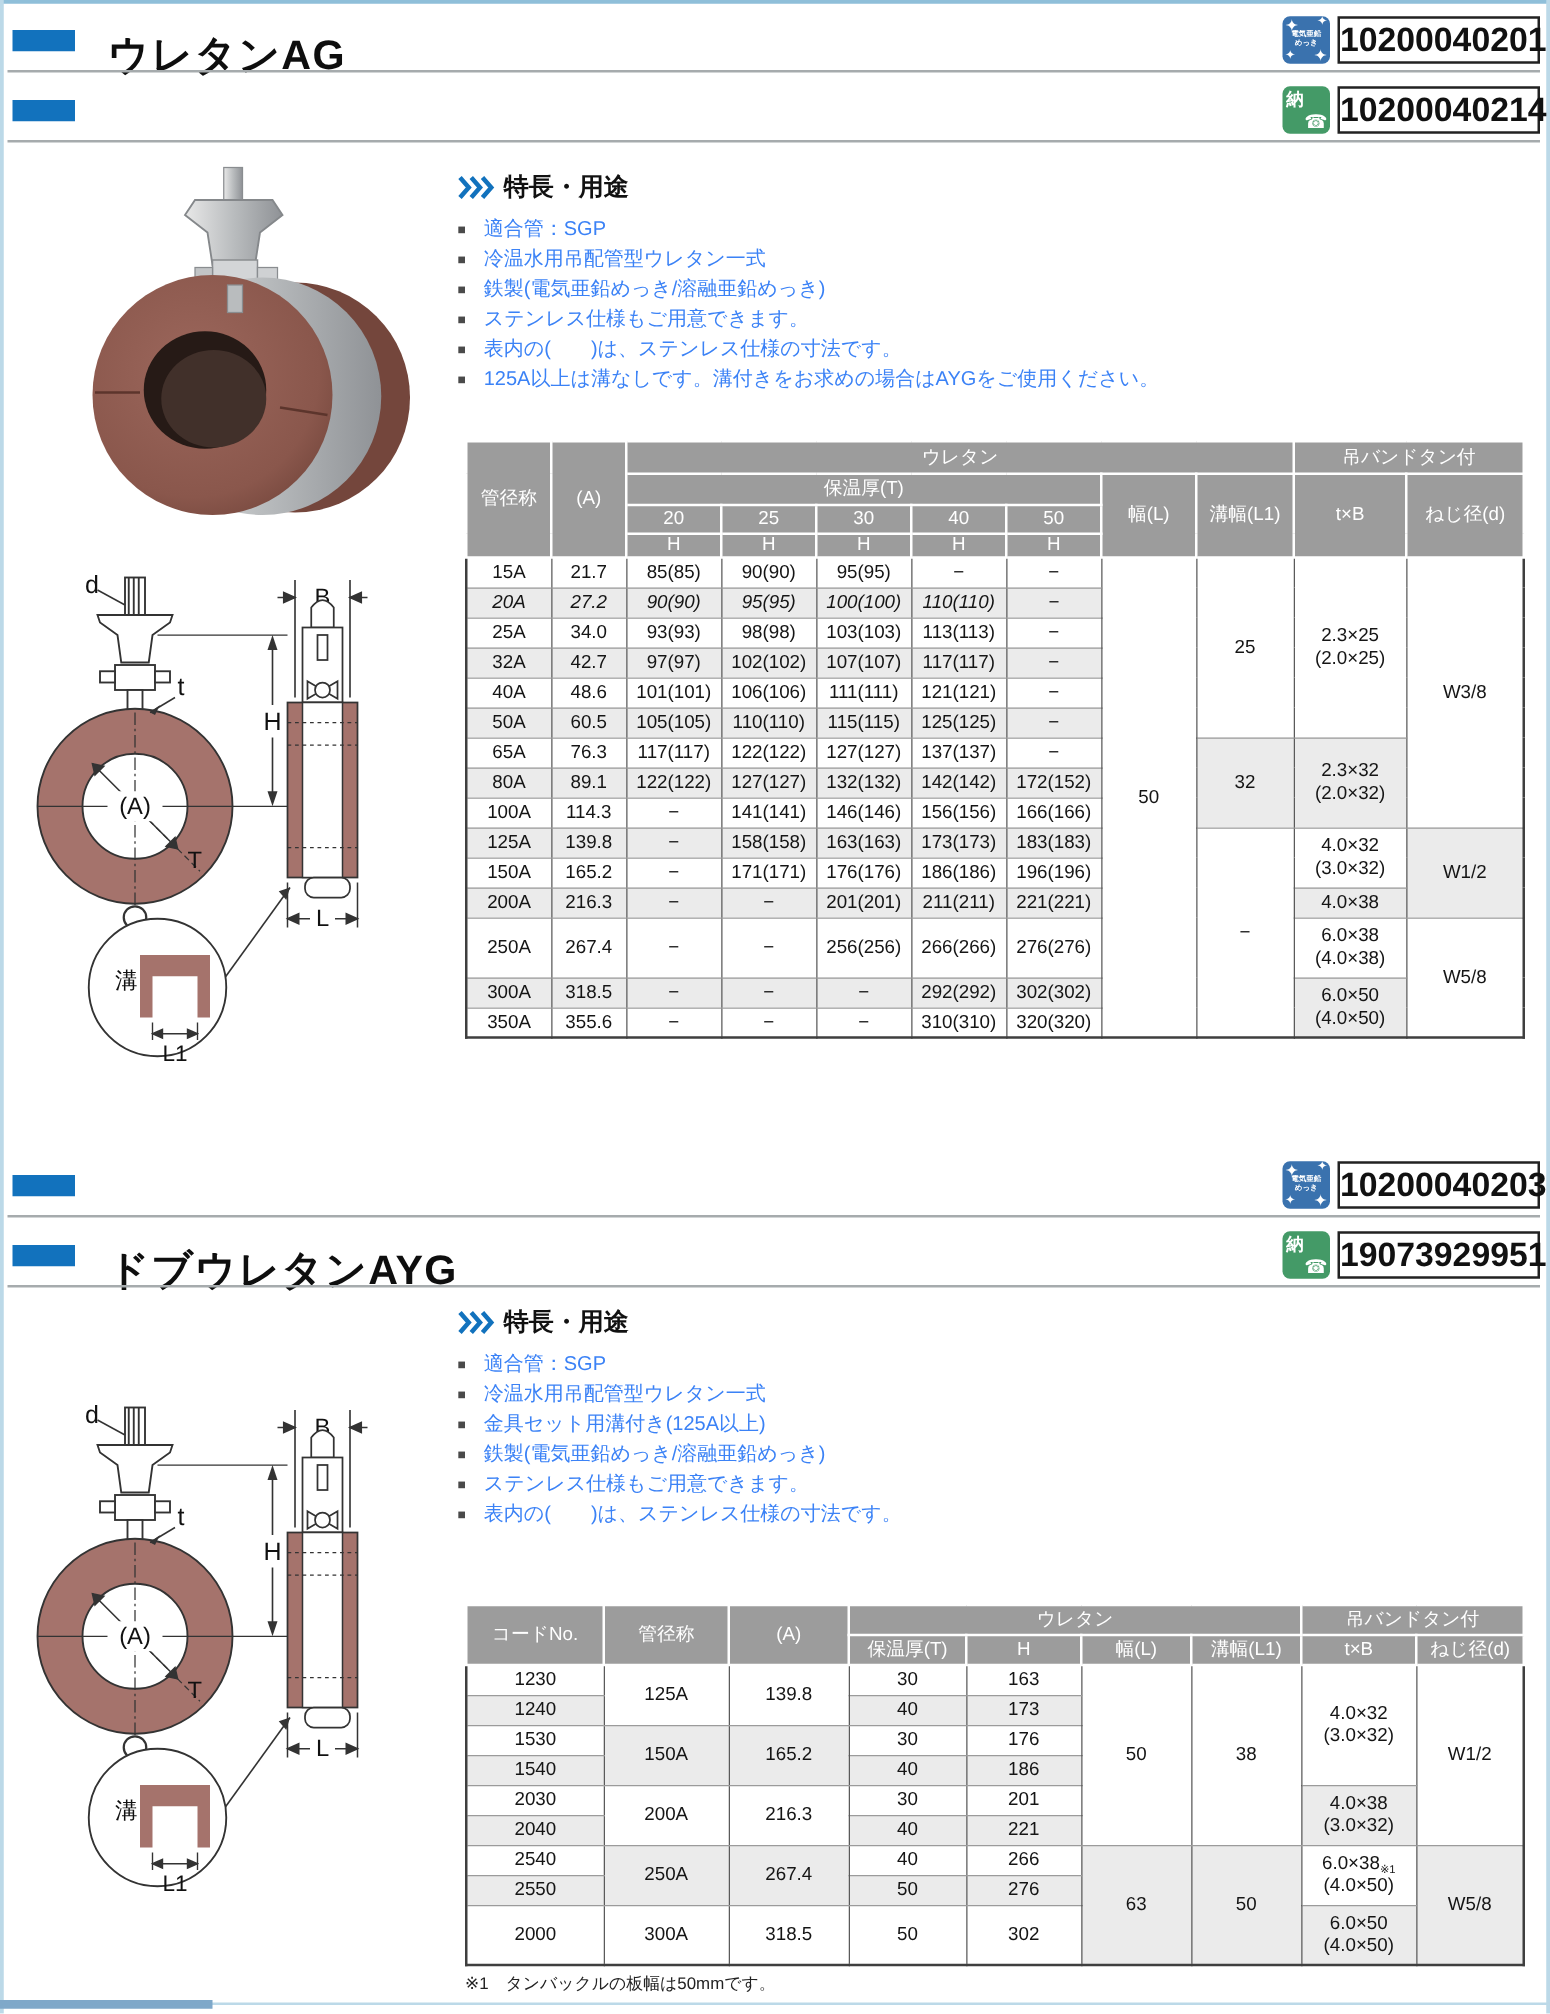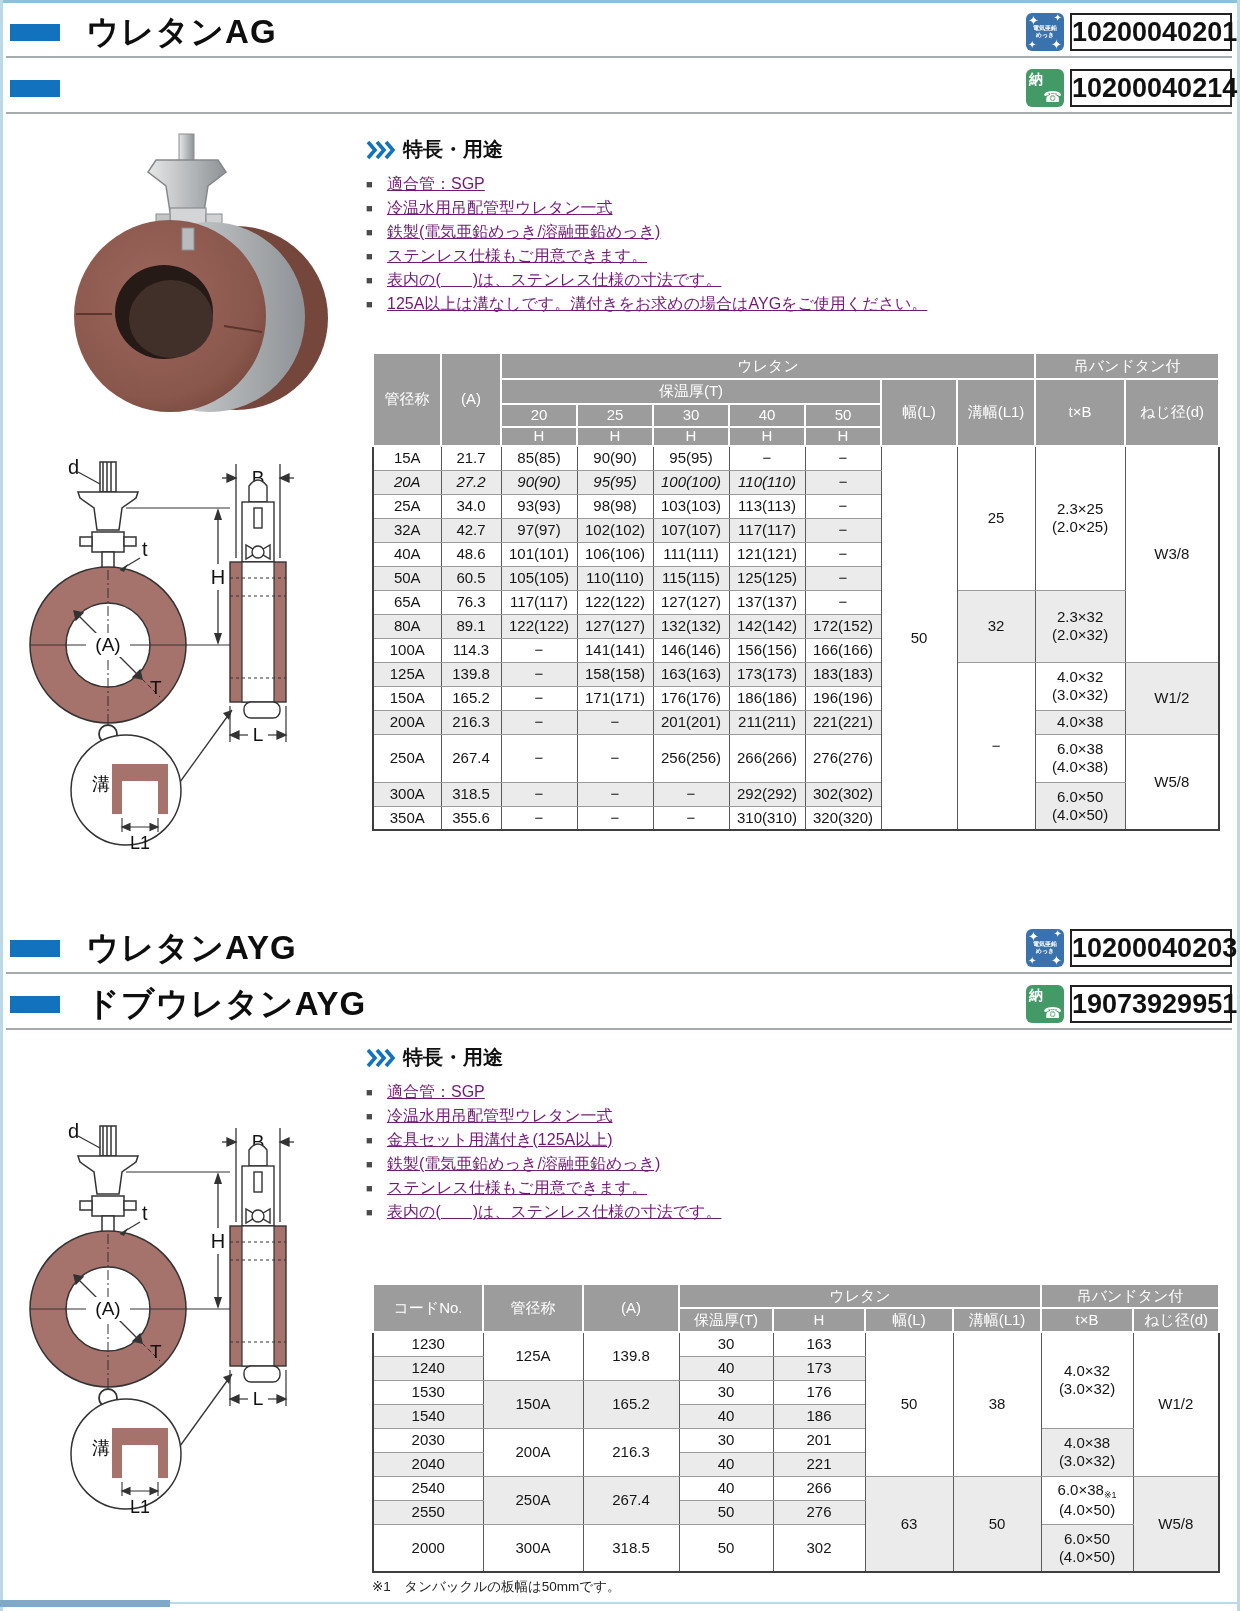--- a/index.html
+++ b/index.html
@@ -9,41 +9,41 @@
   
   .b-top{position:absolute;left:0;top:0;width:100%;height:3px;background:#8fbfd9;}
   .b-left{position:absolute;left:0;top:0;width:3px;height:100%;background:#bcd9e8;}
   .b-right{position:absolute;right:0;top:0;width:3px;height:100%;background:#bcd9e8;}
   .b-bottom{position:absolute;left:0;top:1602px;width:100%;height:2px;background:#bcd9e8;}
   .b-accent{position:absolute;left:0;top:1600px;width:170px;height:7px;background:#7fa8c9;}
 
   
   .titlebar{position:absolute;left:0;width:1240px;height:44px;}
   .dash{position:absolute;left:10px;top:14px;width:50px;height:17px;background:#1272bd;}
-  .title{position:absolute;left:86px;top:0;font-size:33px;font-weight:bold;line-height:44px;color:#0e0e0e;letter-spacing:1px;white-space:nowrap;}
+  .title{position:absolute;left:86px;top:12px;font-size:33px;font-weight:bold;line-height:44px;color:#0e0e0e;letter-spacing:1px;white-space:nowrap;}
   .prodicon{position:absolute;left:1026px;top:3px;width:38px;height:38px;border-radius:6px;}
   .icon-blue{background:#3a72ae;}
   .icon-green{background:#449a67;}
   .spark{position:absolute;color:#fff;line-height:1;}
   .s1{left:2px;top:1px;font-size:13px;}
   .s2{right:2px;top:0px;font-size:10px;}
   .s3{left:2px;bottom:1px;font-size:10px;}
   .s4{right:2px;bottom:0px;font-size:13px;}
   .icontext{position:absolute;left:0;top:12px;width:38px;text-align:center;color:#fff;font-size:6px;line-height:7px;font-weight:bold;}
   .noulabel{position:absolute;left:3px;top:2px;color:#fff;font-size:14px;font-weight:bold;}
   .phone{position:absolute;right:2px;bottom:1px;color:#fff;font-size:15px;}
   .codebox{position:absolute;left:1070px;top:3px;width:158px;height:34px;border:2px solid #222;background:#fff;
            font-size:27px;font-weight:bold;text-align:center;line-height:34px;letter-spacing:0;}
   .rule{position:absolute;left:6px;width:1226px;height:2px;background:#a6abad;}
 
   
   .features{position:absolute;left:366px;width:872px;}
   .feat-head{display:flex;align-items:center;gap:7px;font-size:20px;font-weight:bold;color:#111;}
   ul.feats{list-style:none;margin:9px 0 0;padding:0;font-size:16px;}
-  ul.feats li{line-height:24px;padding-left:21px;position:relative;color:#701a75;text-decoration:underline;}
+  ul.feats li{line-height:24px;padding-left:21px;position:relative;color:#3b82f6;}
   ul.feats li::before{content:"■";position:absolute;left:0;top:0;font-size:11px;color:#4a4a4a;}
 
   
   .tablemount{position:absolute;left:372px;}
   table.spec{border-collapse:collapse;table-layout:fixed;width:846px;border:2px solid #3f3f3f;font-size:15px;}
   table.spec thead{border-bottom:2px solid #3f3f3f;}
   table.spec th{background:#9c9c9c;color:#fff;font-weight:normal;border:2px solid #fff;padding:0;font-size:15px;text-align:center;line-height:1.1;}
   table.spec td{border-left:1px solid #5a5a5a;border-right:1px solid #5a5a5a;border-top:1px solid #9b9b9b;border-bottom:1px solid #9b9b9b;
                 text-align:center;padding:0 2px;color:#151515;line-height:1.2;}
   td.c-g{background:#ebebeb;} td.c-w{background:#fff;}
@@ -433,21 +433,20 @@
       <line x1="114" y1="377" x2="150" y2="377"></line>
       <polygon points="114,377 122,373.5 122,380.5" fill="#333"></polygon>
       <polygon points="150,377 142,373.5 142,380.5" fill="#333"></polygon>
     </g>
     <text x="132" y="399" font-size="18" text-anchor="middle" fill="#111">L1</text>
   </svg>
 </div>
 
   <div class="titlebar" style="top:926px;">
     <div class="dash"></div>
-    <div class="title">ウレタンAYG</div>
     <div class="prodicon icon-blue">
       <span class="spark s1">✦</span>
       <span class="spark s2">✦</span>
       <span class="spark s3">✦</span>
       <span class="spark s4">✦</span>
       <div class="icontext">
         <div>電気亜鉛</div>
           <div>めっき</div>
       </div>
     </div>

